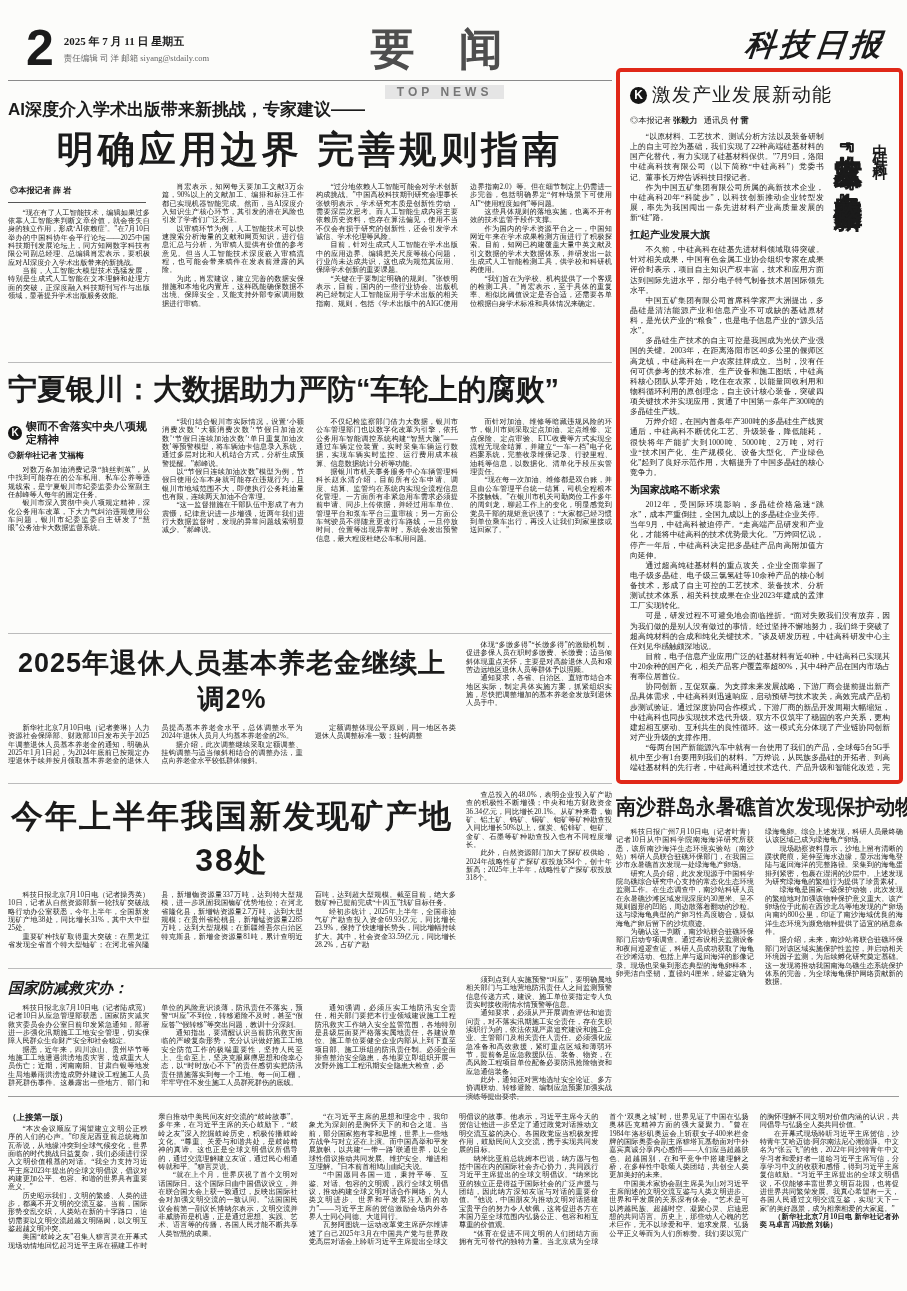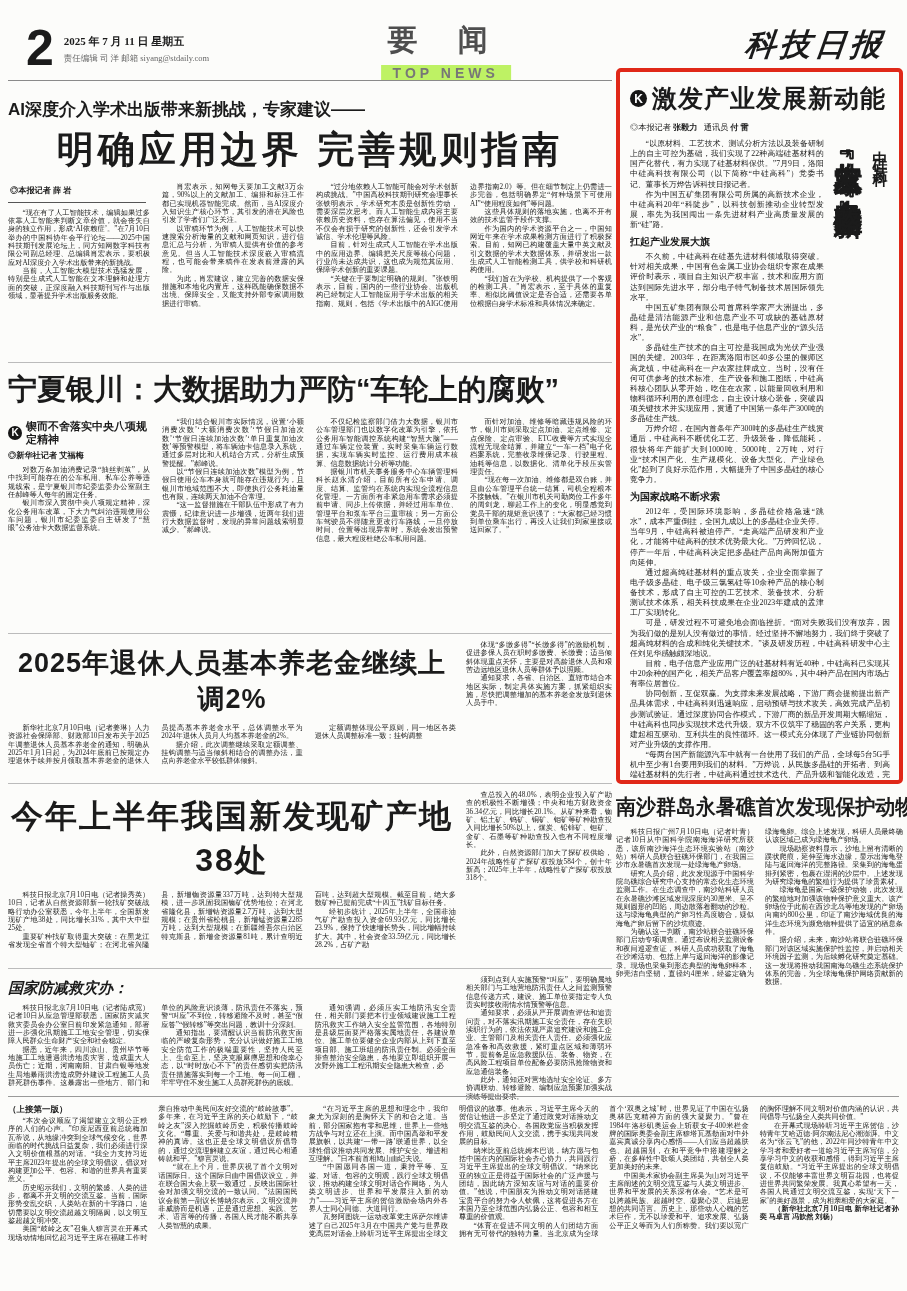--- a/index.html
+++ b/index.html
@@ -7,23 +7,23 @@
        font-family:"Liberation Serif",serif;overflow:hidden;}
   .hei{font-family:"Liberation Sans",sans-serif;}
   
   #masthead{position:absolute;top:18px;left:8px;width:891px;height:74px;}
   #mast-left{position:absolute;left:18px;top:8px;display:flex;align-items:flex-start;}
   #page-num{font-size:50px;font-weight:bold;line-height:.9;font-family:"Liberation Sans",sans-serif;}
   #mast-date{margin-left:10px;padding-top:8px;}
   #mast-date .d1{font-size:11px;font-weight:bold;}
   #mast-date .d2{font-size:8.5px;color:#666;margin-top:4px;}
   #mast-center{position:absolute;left:50%;top:2px;transform:translateX(-56%);text-align:center;}
-  #section-title{font-size:30px;font-weight:bold;color:#4e4e4e;letter-spacing:16px;font-family:"Liberation Sans",sans-serif;}
-  #section-sub{display:inline-block;font-size:14px;font-weight:bold;color:#777;letter-spacing:4px;
-               background:#bef264;padding:0 12px;position:relative;top:3px;font-family:"Liberation Sans",sans-serif;}
+  #section-title{font-size:44px;font-weight:bold;color:#4e4e4e;letter-spacing:16px;font-family:"Liberation Sans",sans-serif;}
+  #section-sub{display:inline-block;font-size:12px;font-weight:bold;color:#777;letter-spacing:4px;
+               background:#e5e5e5;padding:0 12px;position:relative;top:3px;font-family:"Liberation Sans",sans-serif;}
   #mast-rule{position:absolute;top:62px;left:0;width:604px;border-top:1.5px solid #8a8a8a;}
   #paper-logo{position:absolute;right:14px;top:6px;font-size:31px;font-weight:bold;font-style:italic;
               font-family:"DejaVu Serif",serif;letter-spacing:4px;transform:skewX(-6deg);}
   
   p.bp{margin:0;text-indent:2em;text-align:justify;}
   .body-sm{font-size:7.2px;line-height:1.16;}
   .byline-box{font-size:8.2px;font-weight:bold;border-bottom:1px solid #555;padding:3px 2px 6px;margin:0 4px 6px 0;}
   .byline-plain{font-size:8.2px;margin:4px 0 6px;}
   .byline-plain b{font-weight:bold;}
   .kbanner{display:flex;align-items:center;gap:4px;font-weight:bold;font-size:11px;margin:2px 0 5px;
@@ -50,36 +50,36 @@
   #min-body{column-count:3;column-gap:12px;height:70px;overflow:hidden;}
   #fl-kicker{font-size:15px;font-weight:bold;margin:3px 0 6px;font-style:italic;}
   #fl-headline{font-size:29px;font-weight:bold;text-align:center;letter-spacing:6px;margin:0 0 9px;}
   #fl-body{column-count:3;column-gap:12px;height:118px;overflow:hidden;}
   
   #right-col{position:absolute;left:616px;top:68px;width:287px;}
   #red-box{border:4px solid #e02818;border-radius:5px;height:716px;box-sizing:border-box;
            padding:10px 9px 6px 10px;overflow:hidden;background:#fcfcfa;}
   #si-header{display:flex;align-items:center;gap:5px;}
   #si-header .kicon{width:17px;height:17px;min-width:17px;font-size:12px;}
-  #si-colname{font-size:25px;font-weight:bold;letter-spacing:1px;font-family:"Liberation Sans",sans-serif;}
+  #si-colname{font-size:19px;font-weight:normal;letter-spacing:1px;font-family:"Liberation Sans",sans-serif;}
   #si-byline{font-size:8.2px;margin:7px 0 6px;}
   #si-body{font-size:7.8px;line-height:1.3;overflow:hidden;height:640px;}
   #si-vtitle{float:right;height:464px;margin:0 0 6px 7px;writing-mode:vertical-rl;}
   #si-vkicker{font-size:15px;font-weight:bold;letter-spacing:7px;padding-left:5px;
               font-family:"Liberation Sans",sans-serif;}
   #si-vheadline{font-size:29px;font-weight:bold;line-height:1.2;letter-spacing:1px;
                 font-family:"Liberation Sans",sans-serif;}
   .si-subhead{font-size:10px;font-weight:bold;margin:5px 0 4px;
               font-family:"Liberation Sans",sans-serif;}
   
   #tu-headline{font-size:21px;font-weight:bold;margin:9px 0 7px;letter-spacing:0;white-space:nowrap;
                transform:scaleX(.95);transform-origin:left;}
   #tu-body{column-count:2;column-gap:11px;height:244px;overflow:hidden;}
   
-  #bottom{position:absolute;left:8px;top:1096px;width:891px;border-top:1px solid #999;padding-top:8px;}
+  #bottom{position:absolute;left:8px;top:1096px;width:891px;border-top:1px solid #999;padding-top:16px;}
   #bottom-cols{column-count:6;column-gap:11px;height:178px;overflow:hidden;font-size:7.2px;line-height:1.16;}
   #cont-label{font-weight:bold;font-size:8.5px;margin:0 0 2px;}
   #bottom-credit{margin:0;text-indent:2em;text-align:justify;font-weight:bold;}
 </style>
 </head>
 <body>
 
 <div id="masthead">
   <div id="mast-left">
     <div id="page-num">2</div>

